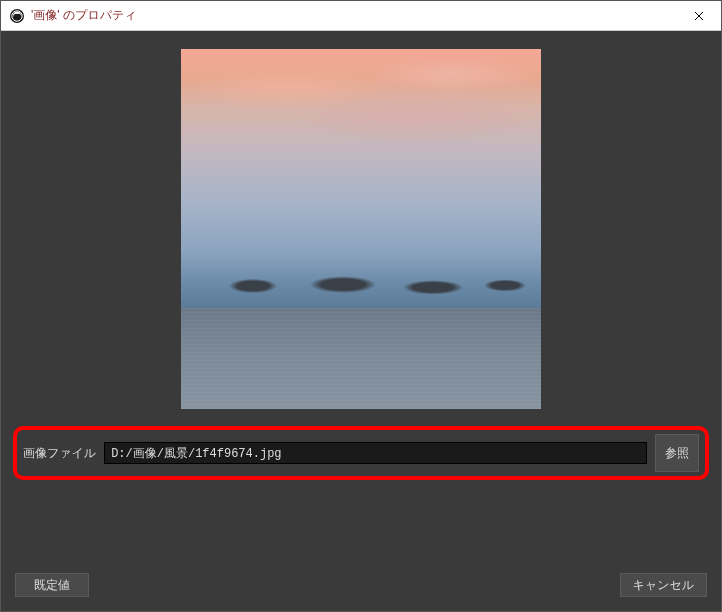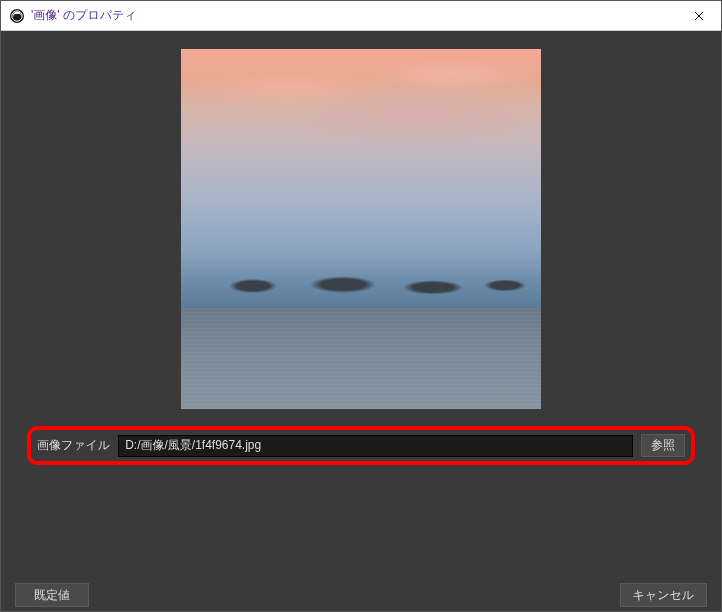--- a/index.html
+++ b/index.html
@@ -22,21 +22,21 @@
   align-items: center;
   padding: 0 0 0 8px;
   border-bottom: 1px solid #ccc;
 }
 .titlebar .app-icon {
   width: 16px; height: 16px;
   margin-right: 6px;
   display: flex; align-items: center; justify-content: center;
 }
 .titlebar .app-icon svg { width: 16px; height: 16px; }
-.titlebar .title { flex: 1; color: #4c1d95; font-size: 12px; }
+.titlebar .title { flex: 1; color: #7f1d1d; font-size: 12px; }
 .titlebar .close {
   width: 45px; height: 30px;
   display: flex; align-items: center; justify-content: center;
   font-size: 14px; color: #000;
 }
 
 .content {
   flex: 1;
   background: #3a3a3a;
   display: flex;
@@ -84,21 +84,21 @@
 }
 .preview-img .sky-wisps {
   position: absolute; left: 0; right: 0; top: 0; height: 60%;
   background:
     radial-gradient(ellipse 140px 30px at 30% 18%, rgba(244,180,160,0.6), transparent 70%),
     radial-gradient(ellipse 180px 40px at 65% 30%, rgba(220,170,170,0.5), transparent 70%),
     radial-gradient(ellipse 120px 25px at 75% 12%, rgba(244,190,180,0.55), transparent 70%);
 }
 
 .fields {
-  padding: 0 26px;
+  padding: 0 12px;
 }
 .row {
   display: flex;
   align-items: center;
   gap: 8px;
   padding: 6px 6px;
   position: relative;
 }
 .highlight-red {
   border: 4px solid #ff0000;
@@ -113,24 +113,24 @@
   text-align: right;
 }
 .path-input {
   flex: 1;
   height: 22px;
   background: #1a1a1a;
   border: 1px solid #000;
   color: #ddd;
   padding: 0 6px;
   font-size: 12px;
-  font-family: Liberation Sans, sans-serif;
+  font-family: Liberation Mono, monospace;
 }
 .browse-btn {
-  height: 23px;
+  height: 38px;
   min-width: 44px;
   background: #4a4a4a;
   border: 1px solid #5a5a5a;
   color: #ddd;
   font-size: 12px;
   padding: 0 8px;
   cursor: pointer;
 }
 .checkbox-row {
   display: flex;
@@ -144,21 +144,21 @@
   width: 13px; height: 13px;
   background: #1a1a1a;
   border: 1px solid #666;
   display: inline-block;
 }
 
 .footer {
   margin-top: auto;
   display: flex;
   align-items: center;
-  padding: 10px 14px 4px;
+  padding: 10px 14px 14px;
   gap: 8px;
   justify-content: flex-end;
 }
 .footer-spacer { flex: 1; }
 .btn {
   height: 24px;
   min-width: 74px;
   background: #4a4a4a;
   border: 1px solid #5a5a5a;
   color: #ddd;

